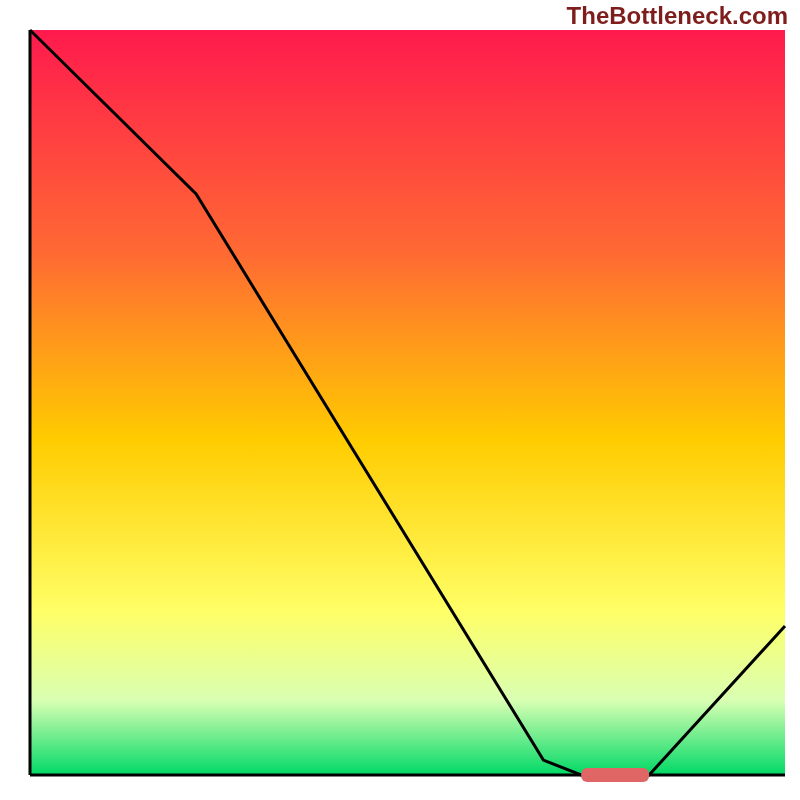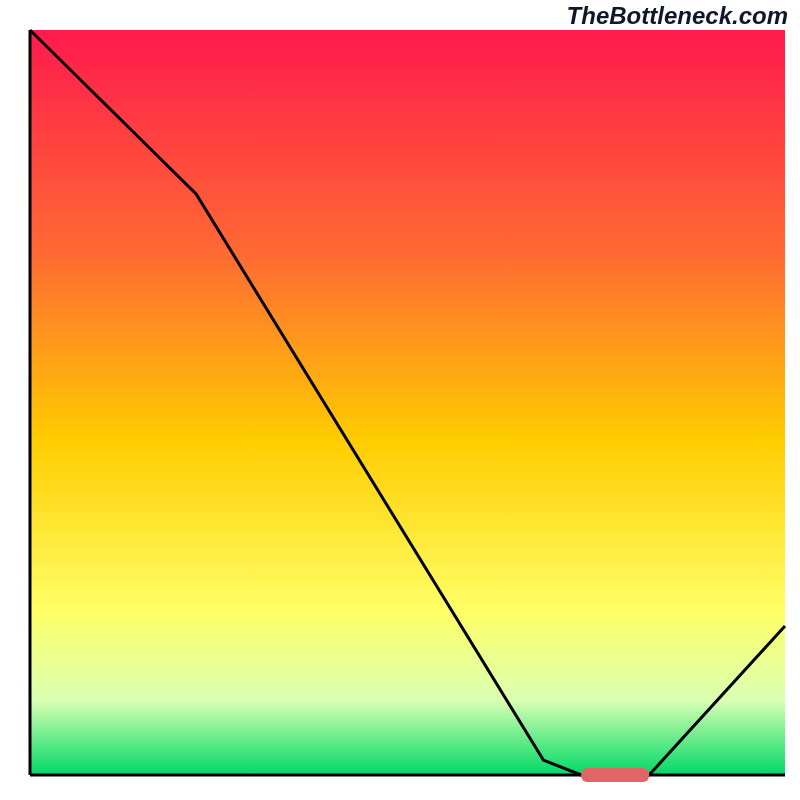--- a/index.html
+++ b/index.html
@@ -14,23 +14,22 @@
     position: relative;
     width: 800px;
     height: 800px;
   }
   .watermark {
     position: absolute;
     top: 2px;
     right: 12px;
     font-size: 24px;
     font-weight: bold;
-    color: #0f172a;
+    color: #7f1d1d;
     z-index: 10;
-    font-style: italic;
   }
   svg.chart {
     display: block;
   }
 </style>
 </head>
 <body>
 
 <div class="container">
 

